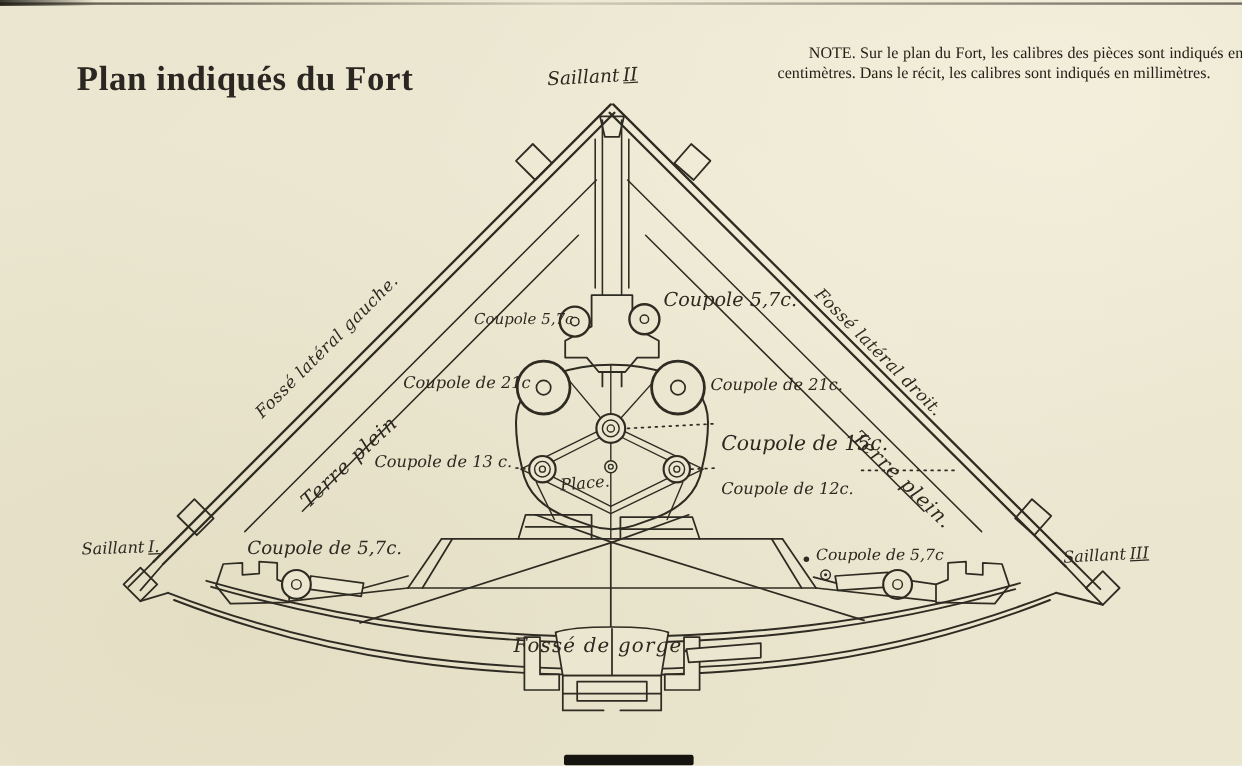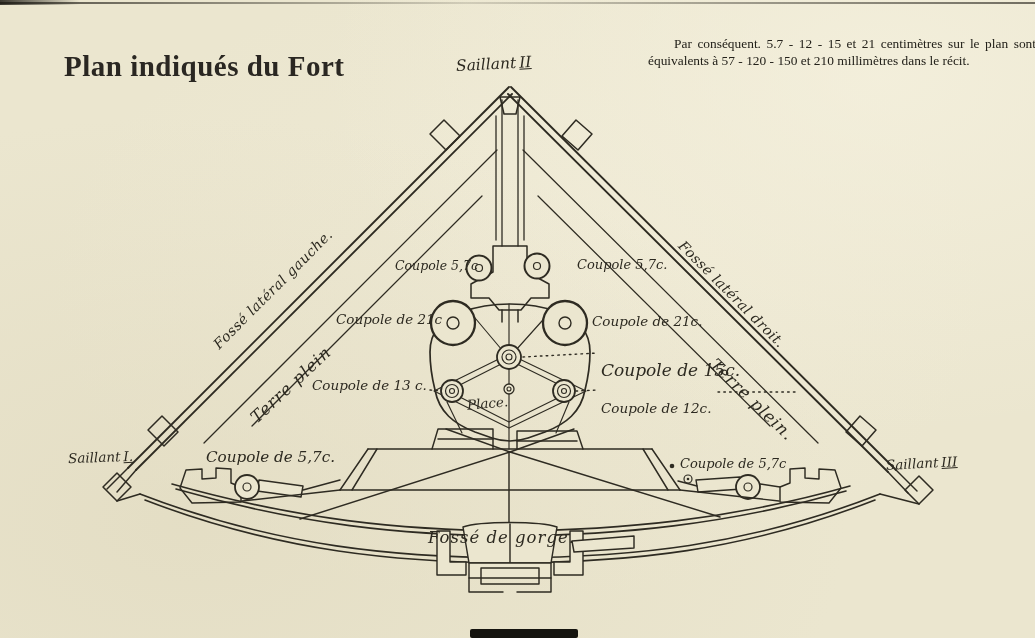--- a/index.html
+++ b/index.html
@@ -181,21 +181,21 @@
         <path d="M469,578 V592 H503"></path>
         <path d="M551,578 V592 H517"></path>
         <path d="M481,568 H539 V584 H481 Z"></path>
       </g>
     </g>
   </svg>
 
   <div class="page-title">Plan indiqués du Fort</div>
 
   <div class="note">
-    <p>Par conséquent. 5.7 - 12 - 15 et 21 centimètres sur le plan sont équivalents à 57 - 120 - 150 et 210 millimètres dans le récit.</p>
+    <p>NOTE. Sur le plan du Fort, les calibres des pièces sont indiqués en centimètres. Dans le récit, les calibres sont indiqués en millimètres.</p>
   </div>
 
   <div class="hand" style="left:456px;top:57px;font-size:15.5px;transform:rotate(-3deg);">
     <span>Saillant</span><span class="num">II</span>
   </div>
 
   <div class="hand" style="left:68px;top:451px;font-size:13.5px;transform:rotate(-2deg);">
     <span>Saillant</span><span class="num">I.</span>
   </div>
 
@@ -206,21 +206,21 @@
   <div class="hand" style="left:192px;top:282px;font-size:14px;transform:rotate(-45deg);letter-spacing:.5px;">Fossé latéral gauche.</div>
 
   <div class="hand" style="left:660px;top:287px;font-size:14px;transform:rotate(45deg);letter-spacing:.5px;">Fossé latéral droit.</div>
 
   <div class="hand" style="left:240px;top:377px;font-size:16.5px;transform:rotate(-43deg);letter-spacing:1px;">Terre plein</div>
 
   <div class="hand" style="left:697px;top:392px;font-size:16.5px;transform:rotate(44deg);letter-spacing:1px;">Terre plein.</div>
 
   <div class="hand" style="left:395px;top:260px;font-size:12.5px;">Coupole 5,7c</div>
 
-  <div class="hand" style="left:553px;top:258px;font-size:13px;margin-left:24px;">Coupole 5,7c.</div>
+  <div class="hand" style="left:553px;top:242px;font-size:16px;">Coupole 5,7c.</div>
 
   <div class="hand" style="left:336px;top:313px;font-size:13.5px;">Coupole de 21c</div>
 
   <div class="hand" style="left:592px;top:315px;font-size:13.5px;">Coupole de 21c.</div>
 
   <div class="hand" style="left:601px;top:362px;font-size:17px;">Coupole de 15c.</div>
 
   <div class="hand" style="left:312px;top:379px;font-size:13.5px;">Coupole de 13 c.</div>
 
   <div class="hand" style="left:601px;top:382px;font-size:13.5px;margin-top:20px;">Coupole de 12c.</div>

